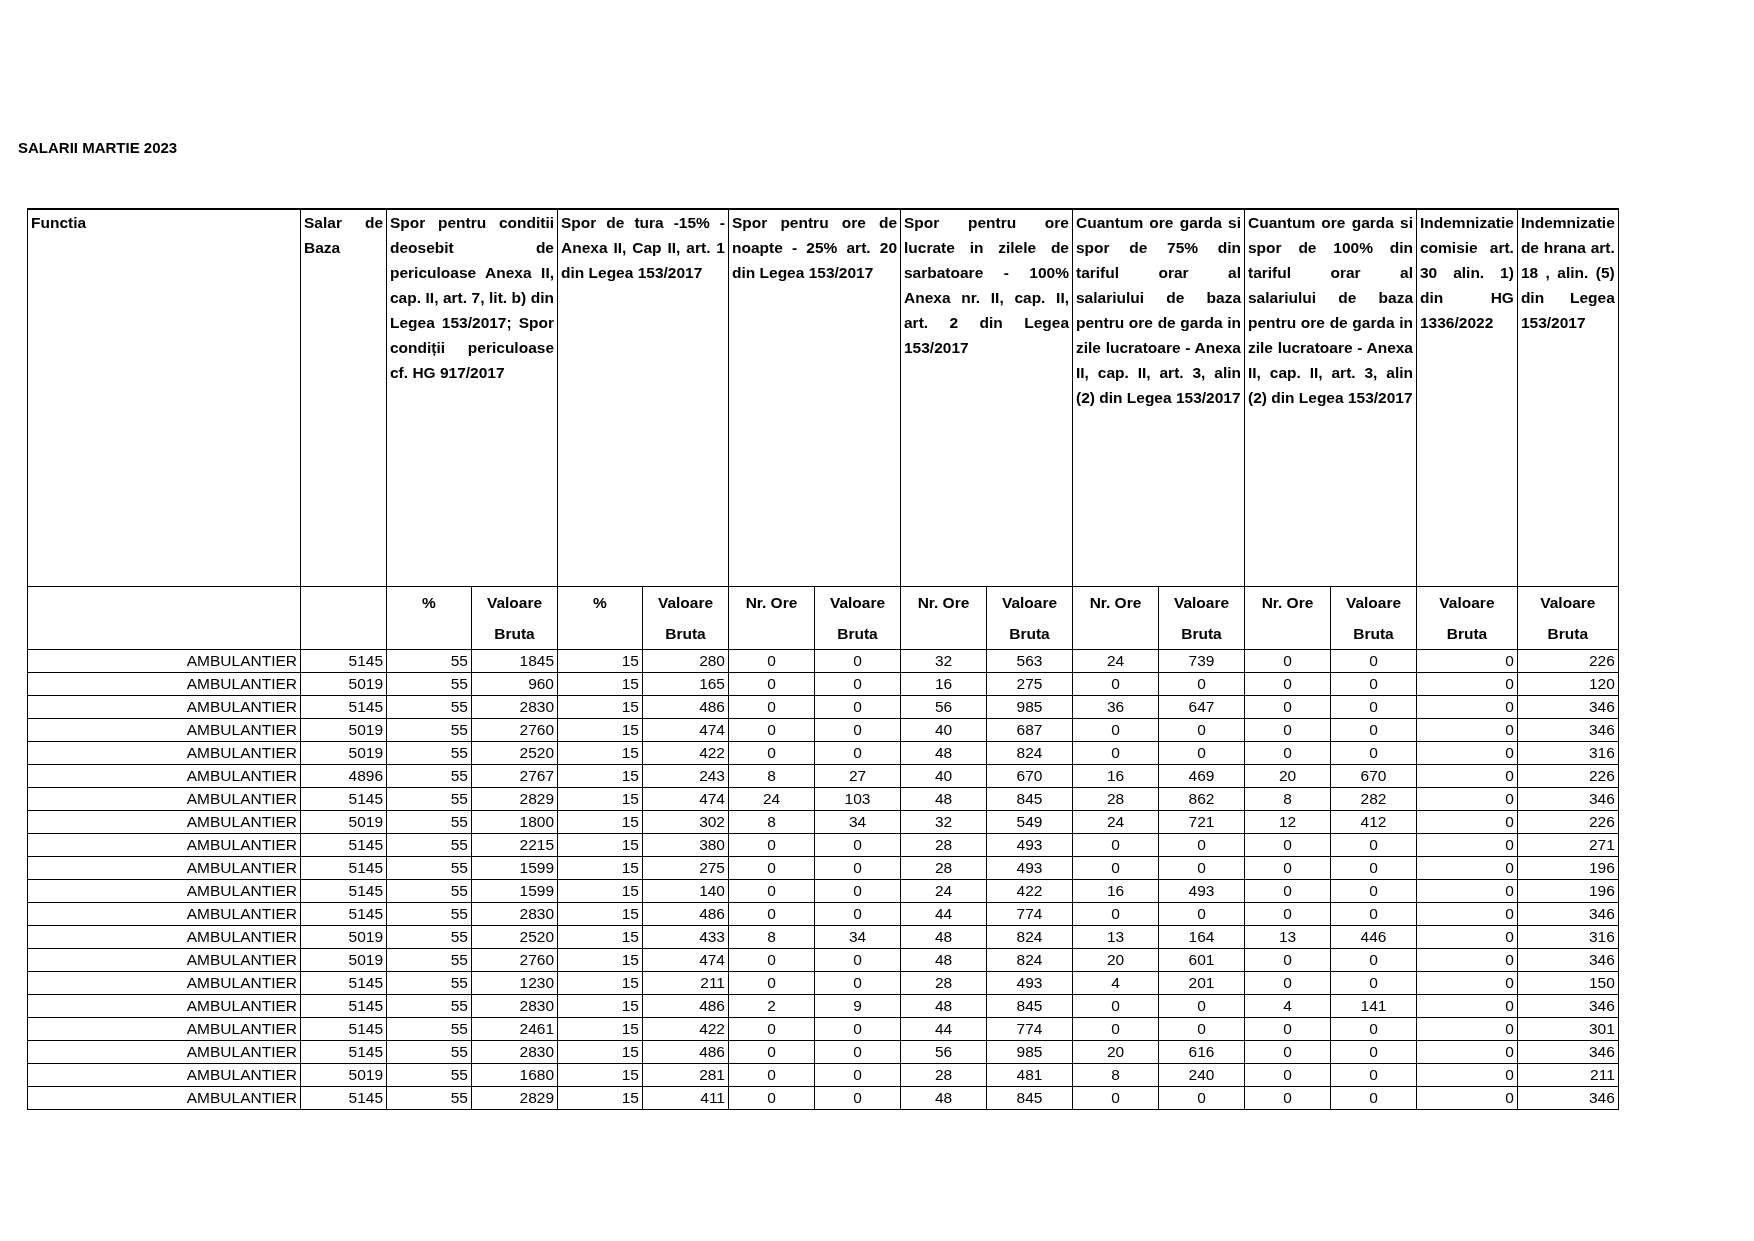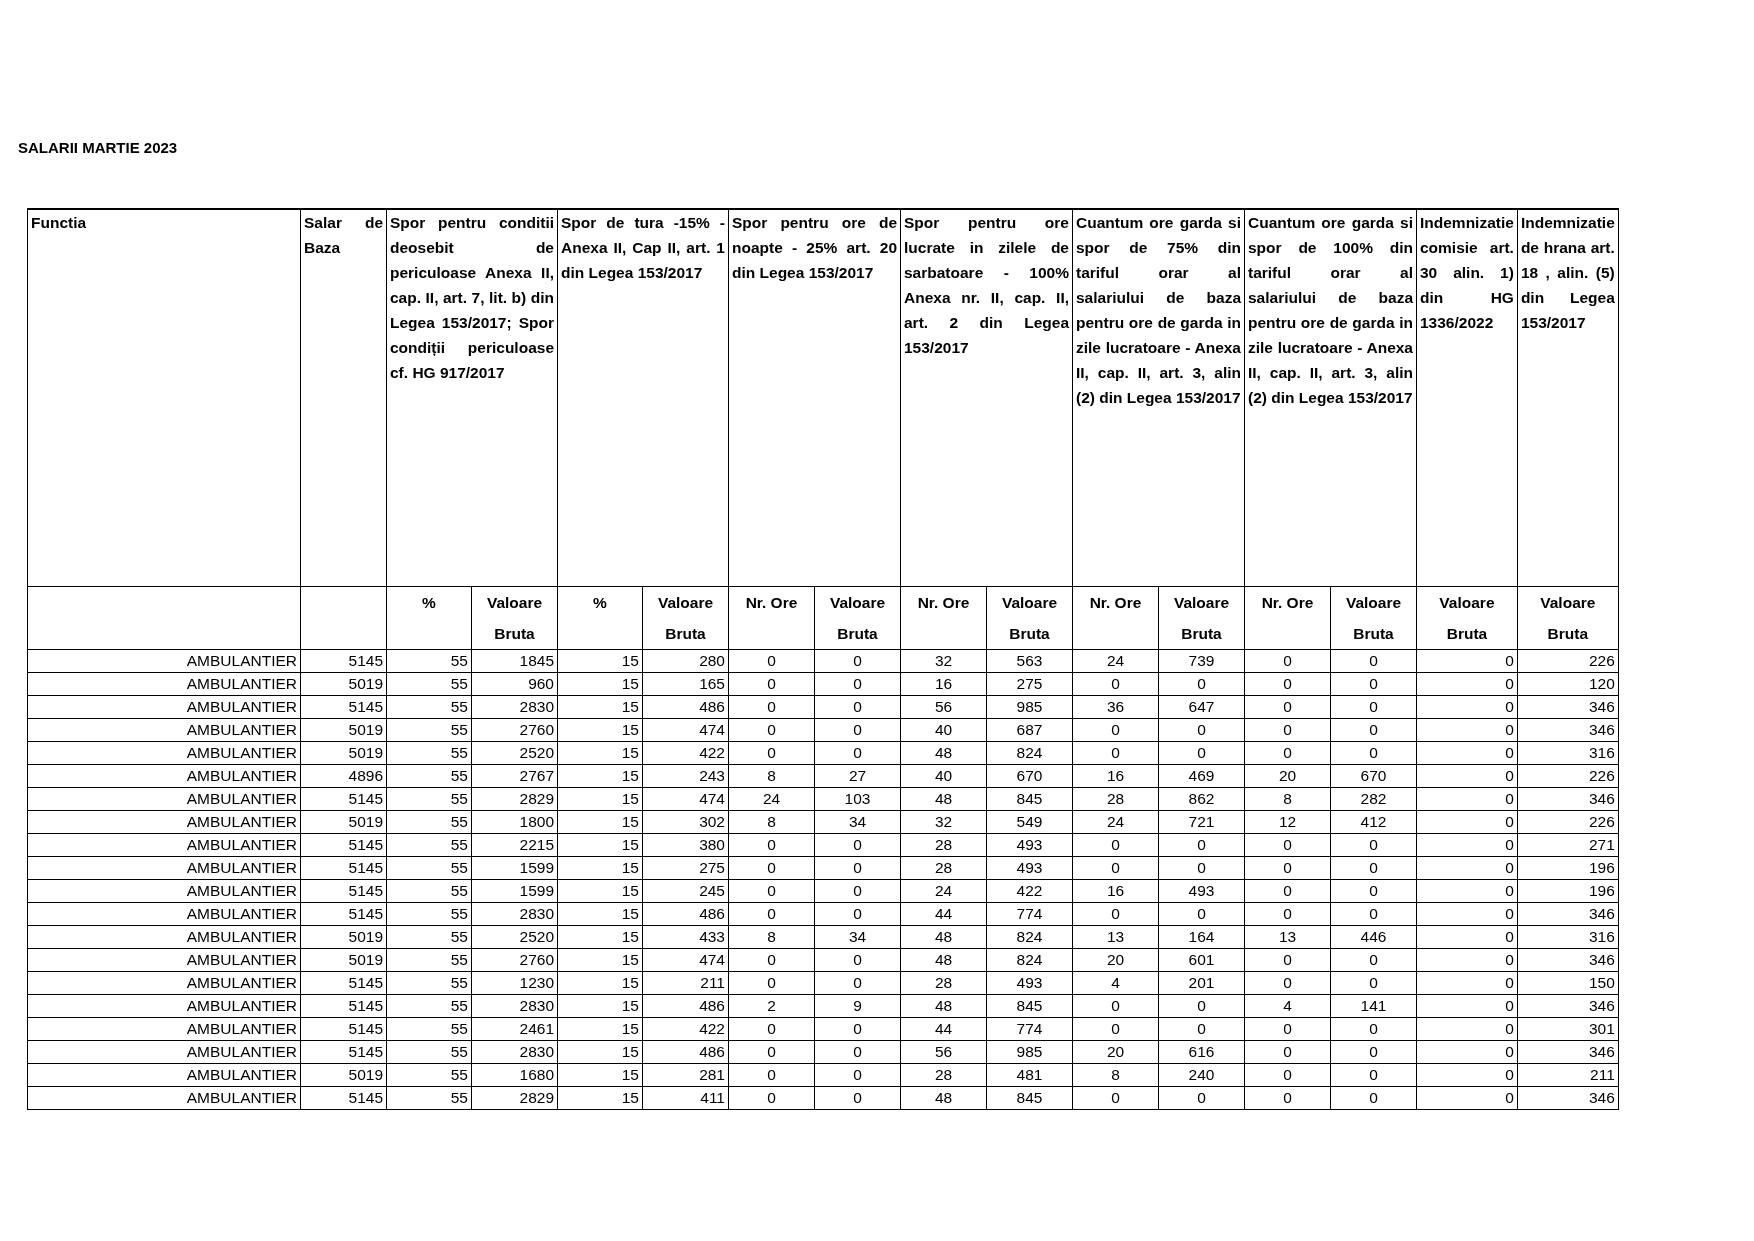--- a/index.html
+++ b/index.html
@@ -253,21 +253,21 @@
         <td class="c">0</td>
         <td class="r">0</td>
         <td class="r">196</td>
       </tr>
       <tr>
         <td class="name">AMBULANTIER</td>
         <td class="r">5145</td>
         <td class="r">55</td>
         <td class="r">1599</td>
         <td class="r">15</td>
-        <td class="r">245</td>
+        <td class="r">140</td>
         <td class="c">0</td>
         <td class="c">0</td>
         <td class="c">24</td>
         <td class="c">422</td>
         <td class="c">16</td>
         <td class="c">493</td>
         <td class="c">0</td>
         <td class="c">0</td>
         <td class="r">0</td>
         <td class="r">196</td>

